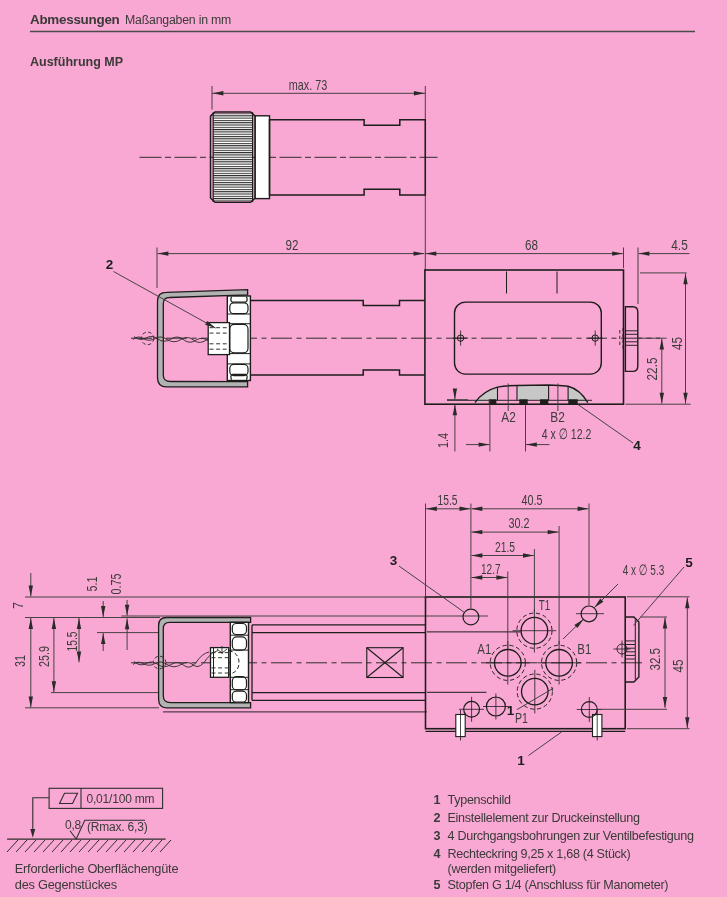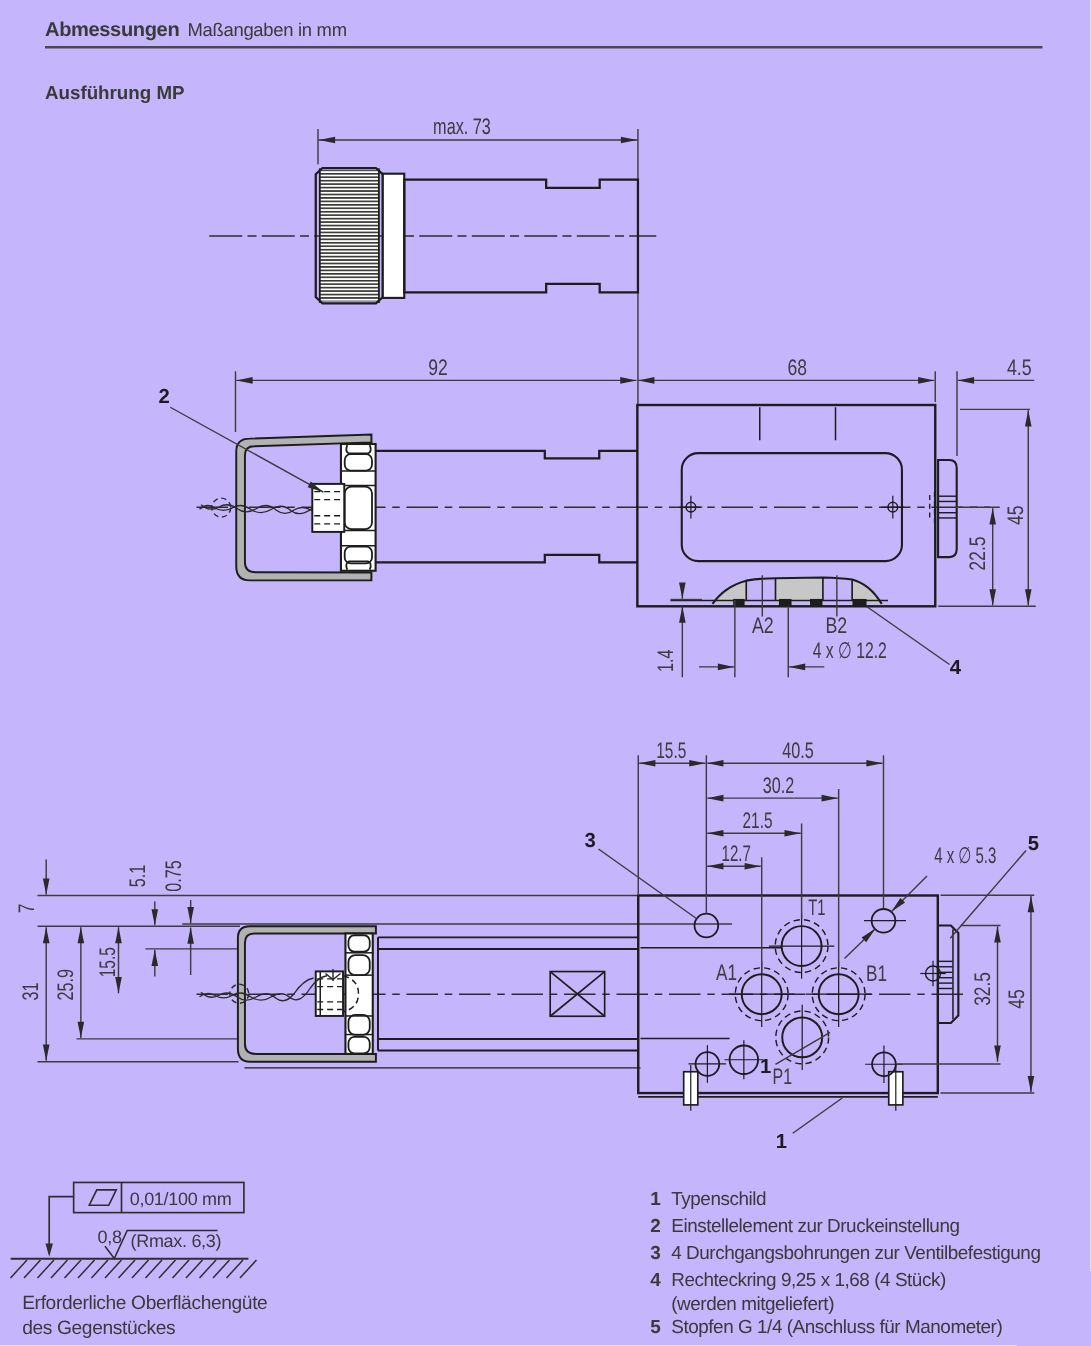--- a/index.html
+++ b/index.html
@@ -1,16 +1,16 @@
 <!DOCTYPE html>
 <html><head>
 <meta charset="utf-8">
 <style>
 html,body{margin:0;padding:0;background:#fefefe;}
-#page{position:relative;width:727px;height:897px;background:#c4b5fd;font-family:"Liberation Sans",sans-serif;}
+#page{position:relative;width:727px;height:897px;background:#f9a8d4;font-family:"Liberation Sans",sans-serif;}
 svg{position:absolute;left:0;top:0;}
 text{fill:#3a3a38;}
 .dt{font-size:15px;fill:#3c3c3a;}
 .lbl{font-size:13.5px;font-weight:bold;fill:#1c1c1c;}
 </style>
 </head>
 <body>
 <div id="page">
 <svg width="727" height="897" viewBox="0 0 727 897">
 <defs>

